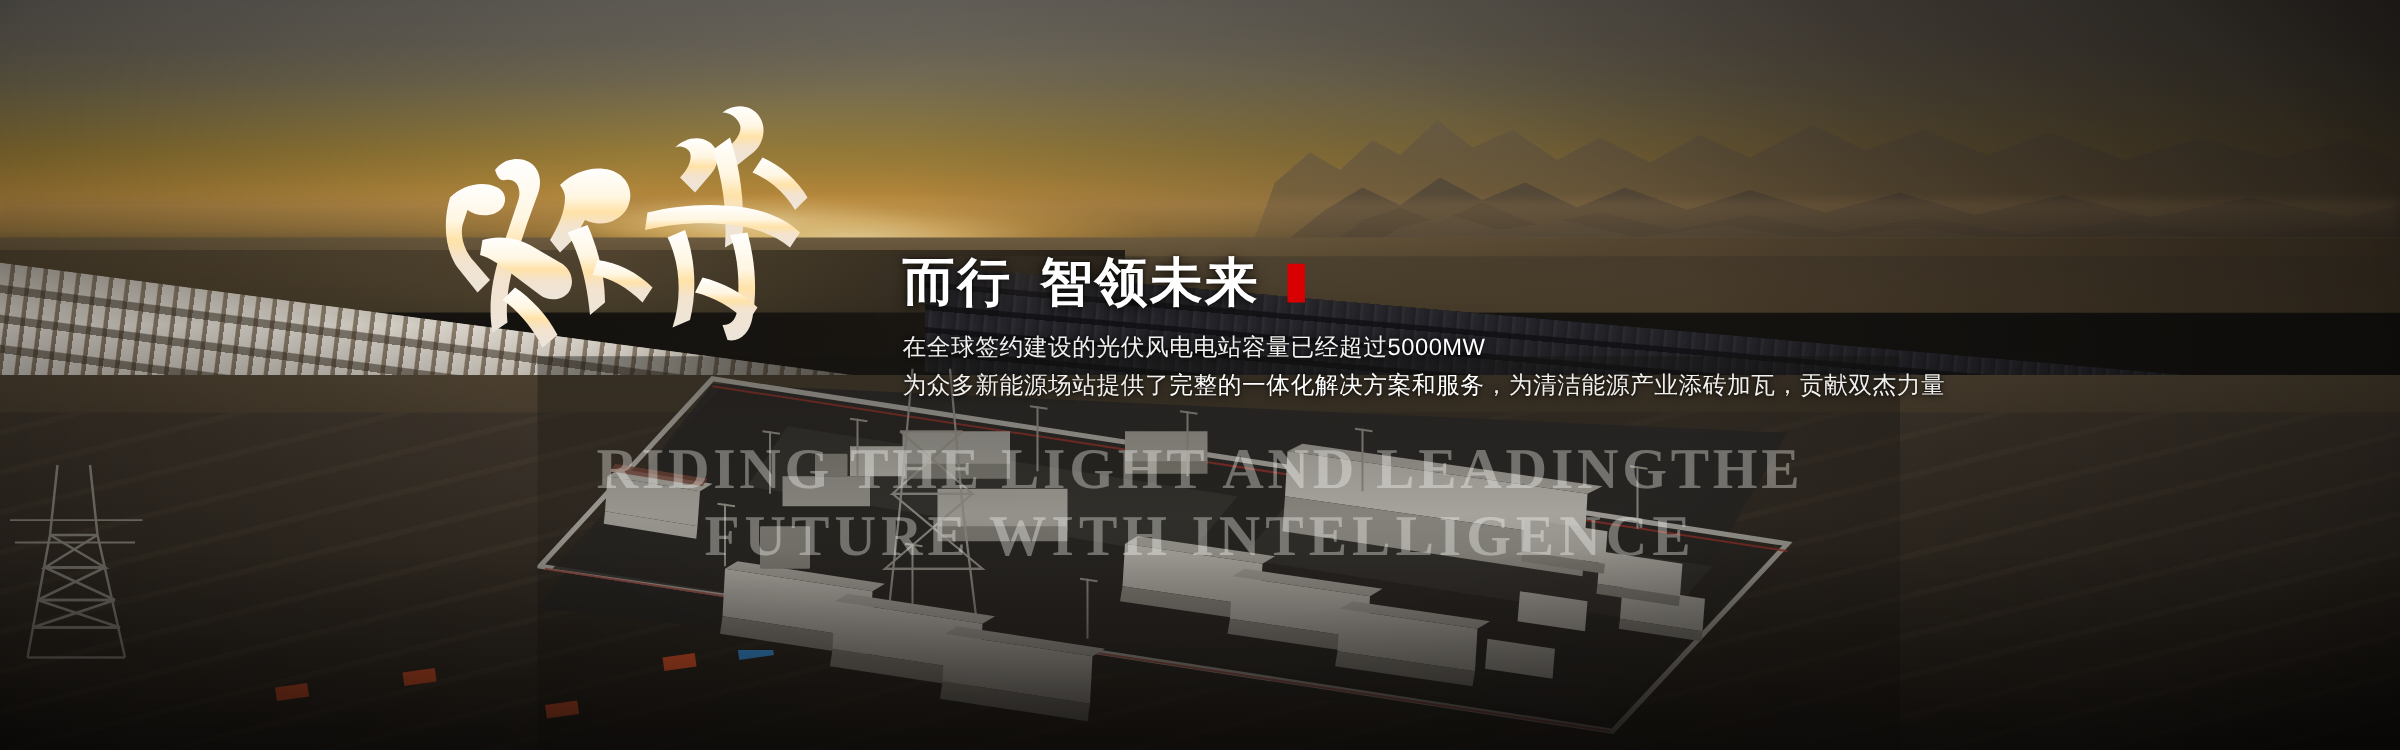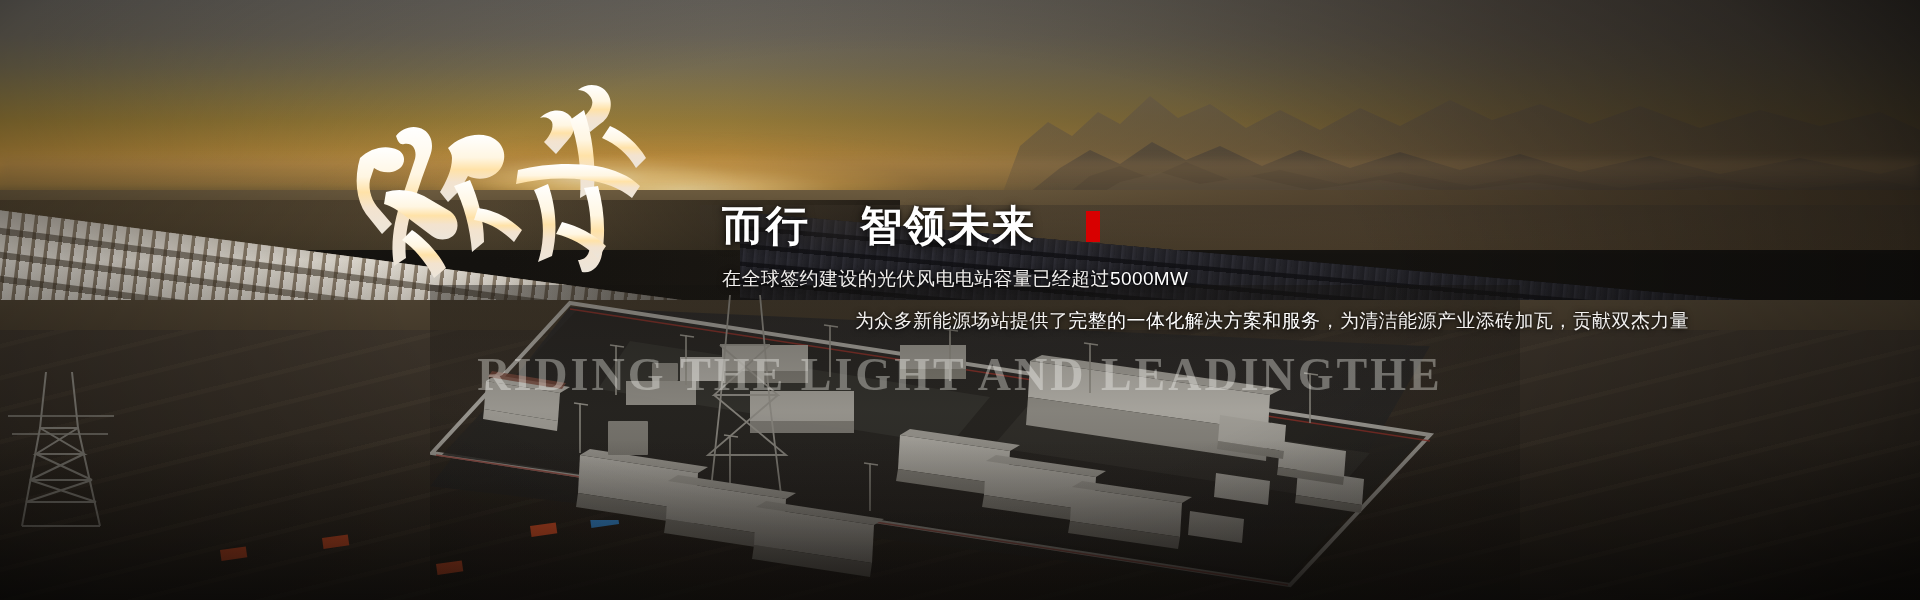--- a/index.html
+++ b/index.html
@@ -171,21 +171,20 @@
   }
 
   
   .copy{position:absolute;left:722px;top:200px;width:1100px;}
   .headline{
     display:flex;align-items:center;
     font-size:42px;line-height:1.05;font-weight:700;color:#fff;
     letter-spacing:2px;
     text-shadow:0 2px 10px rgba(0,0,0,.75),0 0 3px rgba(0,0,0,.6);
     height:52px;
-    gap:28px;
   }
   .headline .h-a{margin-right:22px;}
   .red-block{
     display:inline-block;width:14px;height:31px;margin-left:22px;
     background:#d80000;flex:0 0 auto;
   }
   .sub{
     margin-top:12px;
     font-size:19px;line-height:1.58;color:#f2f0ee;
     letter-spacing:.4px;
@@ -437,22 +436,23 @@
     <div class="headline">
       <span class="h-a">而行</span>
       <span class="h-b">智领未来</span>
       <span class="red-block"></span>
     </div>
 
     <div class="sub">
       <span>在全球签约建设的光伏风电电站容量已经超过</span><b>5000MW</b>
     </div>
 
-    <div class="sub" style="margin-top:12px;text-align:center;">
+    <div class="sub" style="margin-top:0;">
       <span>为众多新能源场站提供了</span><b>完整的一体化解决方案和服务</b><span>，为清洁能源产业添砖加瓦，贡献双杰力量</span>
     </div>
   </div>
 
   <div class="eng">
     <div class="l1">RIDING THE LIGHT AND LEADINGTHE</div>
+    <div class="l2">FUTURE WITH INTELLIGENCE</div>
   </div>
 
 </div>
 
 </body></html>

